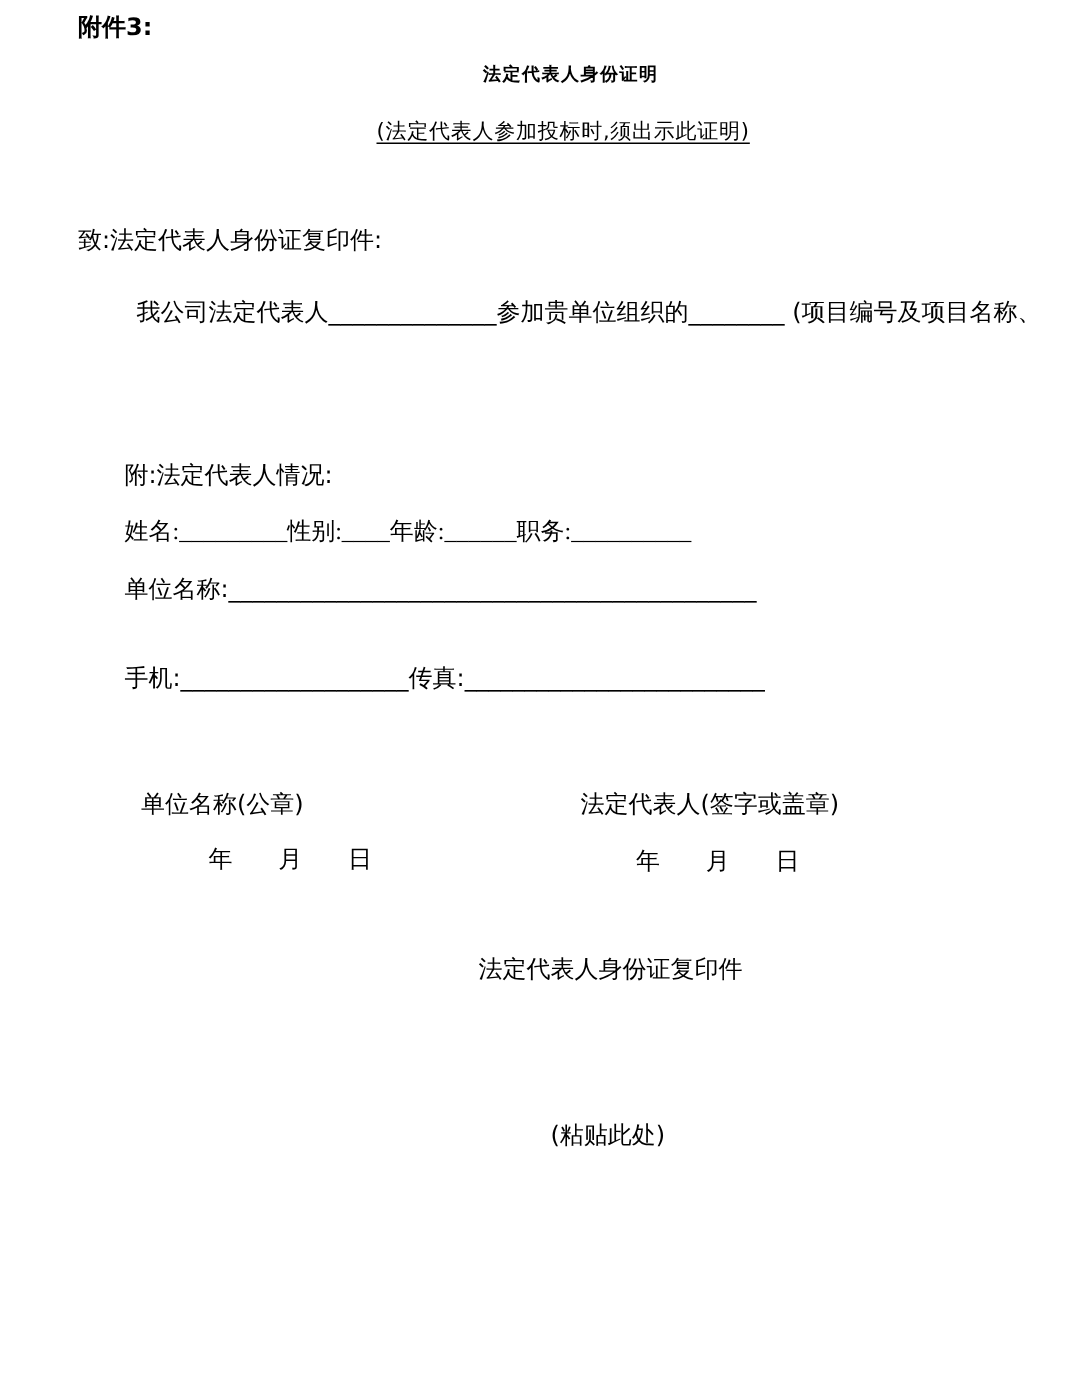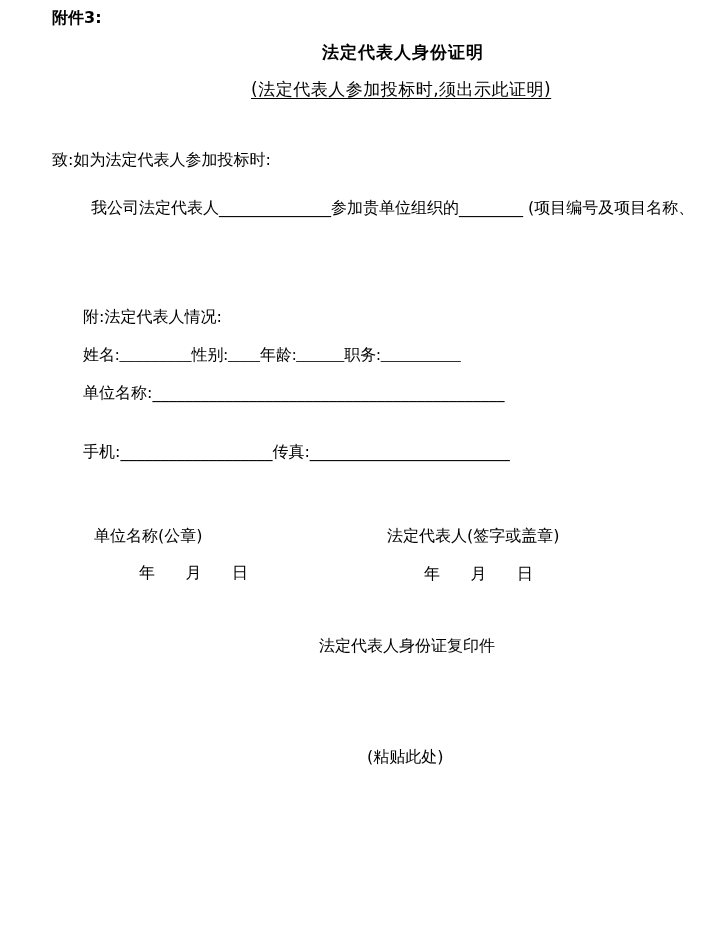--- a/index.html
+++ b/index.html
@@ -13,40 +13,40 @@
     font-size:16px;
     overflow:hidden;
     margin-left:19px;
   }
   .line{
     position:absolute;
     white-space:pre;
     line-height:1.15;
   }
   .bold{font-weight:bold;}
-  .title{font-size:17px;letter-spacing:1px;text-align:right;}
+  .title{font-size:12px;letter-spacing:1px;text-align:right;}
   .subtitle{
-    font-size:17px;
+    font-size:14px;
     text-decoration:underline;
     text-underline-offset:3px;
     letter-spacing:0.5px;
   }
 </style>
 </head>
 <body>
 
 <div class="page">
 
   <div class="line bold" style="left:33px; top:9px;">附件3:</div>
 
   <div class="line bold title" style="left:303px; top:43px;">法定代表人身份证明</div>
 
   <div class="line subtitle" style="left:232px; top:80px;">(法定代表人参加投标时,须出示此证明)</div>
 
-  <div class="line" style="left:33px; top:151px;">致:如为法定代表人参加投标时:</div>
+  <div class="line" style="left:33px; top:151px;">致:法定代表人身份证复印件:</div>
 
   <div class="line" style="left:72px; top:199px;">我公司法定代表人______________参加贵单位组织的________ (项目编号及项目名称、</div>
 
 
   <div class="line" style="left:64px; top:308px;">附:法定代表人情况:</div>
 
   <div class="line" style="left:64px; top:346px;font-family:Liberation Serif, serif;">姓名:_________性别:____年龄:______职务:__________</div>
 
   <div class="line" style="left:64px; top:384px;">单位名称:____________________________________________</div>
 

